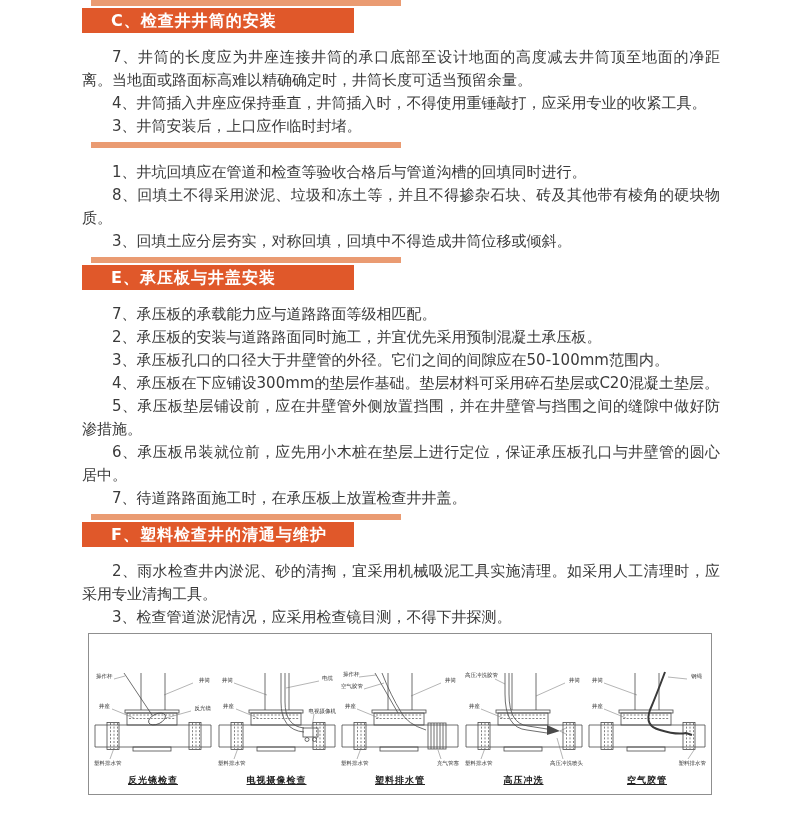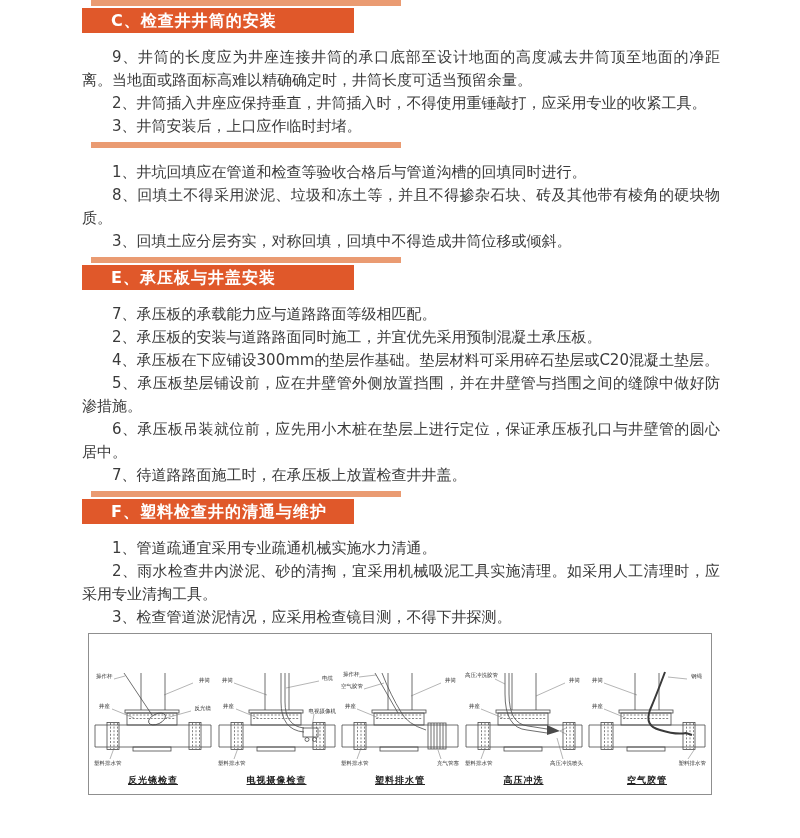--- a/index.html
+++ b/index.html
@@ -58,22 +58,22 @@
 <body>
 
 <div class="page">
 
   <div class="sec">
     <div class="sec-header">
       <div class="sec-strip"></div>
       <div class="sec-bar">C、检查井井筒的安装</div>
     </div>
     <div class="paras">
-      <p>9、井筒的长度应为井座连接井筒的承口底部至设计地面的高度减去井筒顶至地面的净距离。当地面或路面标高难以精确确定时，井筒长度可适当预留余量。</p>
-      <p>2、井筒插入井座应保持垂直，井筒插入时，不得使用重锤敲打，应采用专业的收紧工具。</p>
+      <p>7、井筒的长度应为井座连接井筒的承口底部至设计地面的高度减去井筒顶至地面的净距离。当地面或路面标高难以精确确定时，井筒长度可适当预留余量。</p>
+      <p>4、井筒插入井座应保持垂直，井筒插入时，不得使用重锤敲打，应采用专业的收紧工具。</p>
       <p>3、井筒安装后，上口应作临时封堵。</p>
     </div>
   </div>
 
   <div class="sec">
     <div class="sec-header">
       <div class="sec-strip"></div>
     </div>
     <div class="paras">
       <p>1、井坑回填应在管道和检查等验收合格后与管道沟槽的回填同时进行。</p>
@@ -83,34 +83,34 @@
   </div>
 
   <div class="sec">
     <div class="sec-header">
       <div class="sec-strip"></div>
       <div class="sec-bar">E、承压板与井盖安装</div>
     </div>
     <div class="paras">
       <p>7、承压板的承载能力应与道路路面等级相匹配。</p>
       <p>2、承压板的安装与道路路面同时施工，并宜优先采用预制混凝土承压板。</p>
+      <p>3、承压板孔口的口径大于井壁管的外径。它们之间的间隙应在50-100mm范围内。</p>
       <p>4、承压板在下应铺设300mm的垫层作基础。垫层材料可采用碎石垫层或C20混凝土垫层。</p>
       <p>5、承压板垫层铺设前，应在井壁管外侧放置挡围，并在井壁管与挡围之间的缝隙中做好防渗措施。</p>
       <p>6、承压板吊装就位前，应先用小木桩在垫层上进行定位，保证承压板孔口与井壁管的圆心居中。</p>
       <p>7、待道路路面施工时，在承压板上放置检查井井盖。</p>
     </div>
   </div>
 
   <div class="sec">
     <div class="sec-header">
       <div class="sec-strip"></div>
       <div class="sec-bar">F、塑料检查井的清通与维护</div>
     </div>
     <div class="paras">
-      <p>1、管道疏通宜采用专业疏通机械实施水力清通。</p>
       <p>2、雨水检查井内淤泥、砂的清掏，宜采用机械吸泥工具实施清理。如采用人工清理时，应采用专业清掏工具。</p>
       <p>3、检查管道淤泥情况，应采用检查镜目测，不得下井探测。</p>
     </div>
   </div>
 
   <div class="diagram">
 
     <div class="fig">
       <svg width="118" height="100" viewBox="0 0 118 100">
         <line class="draw" x1="1" y1="57" x2="117" y2="57"></line>

